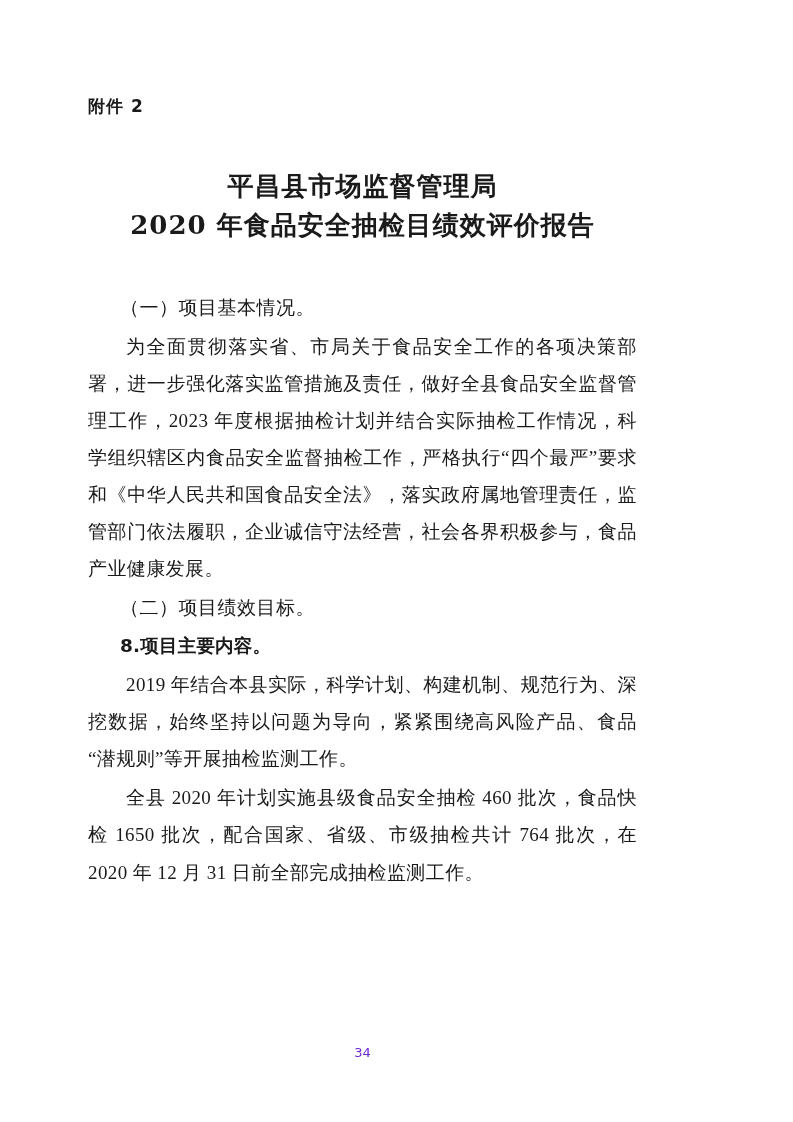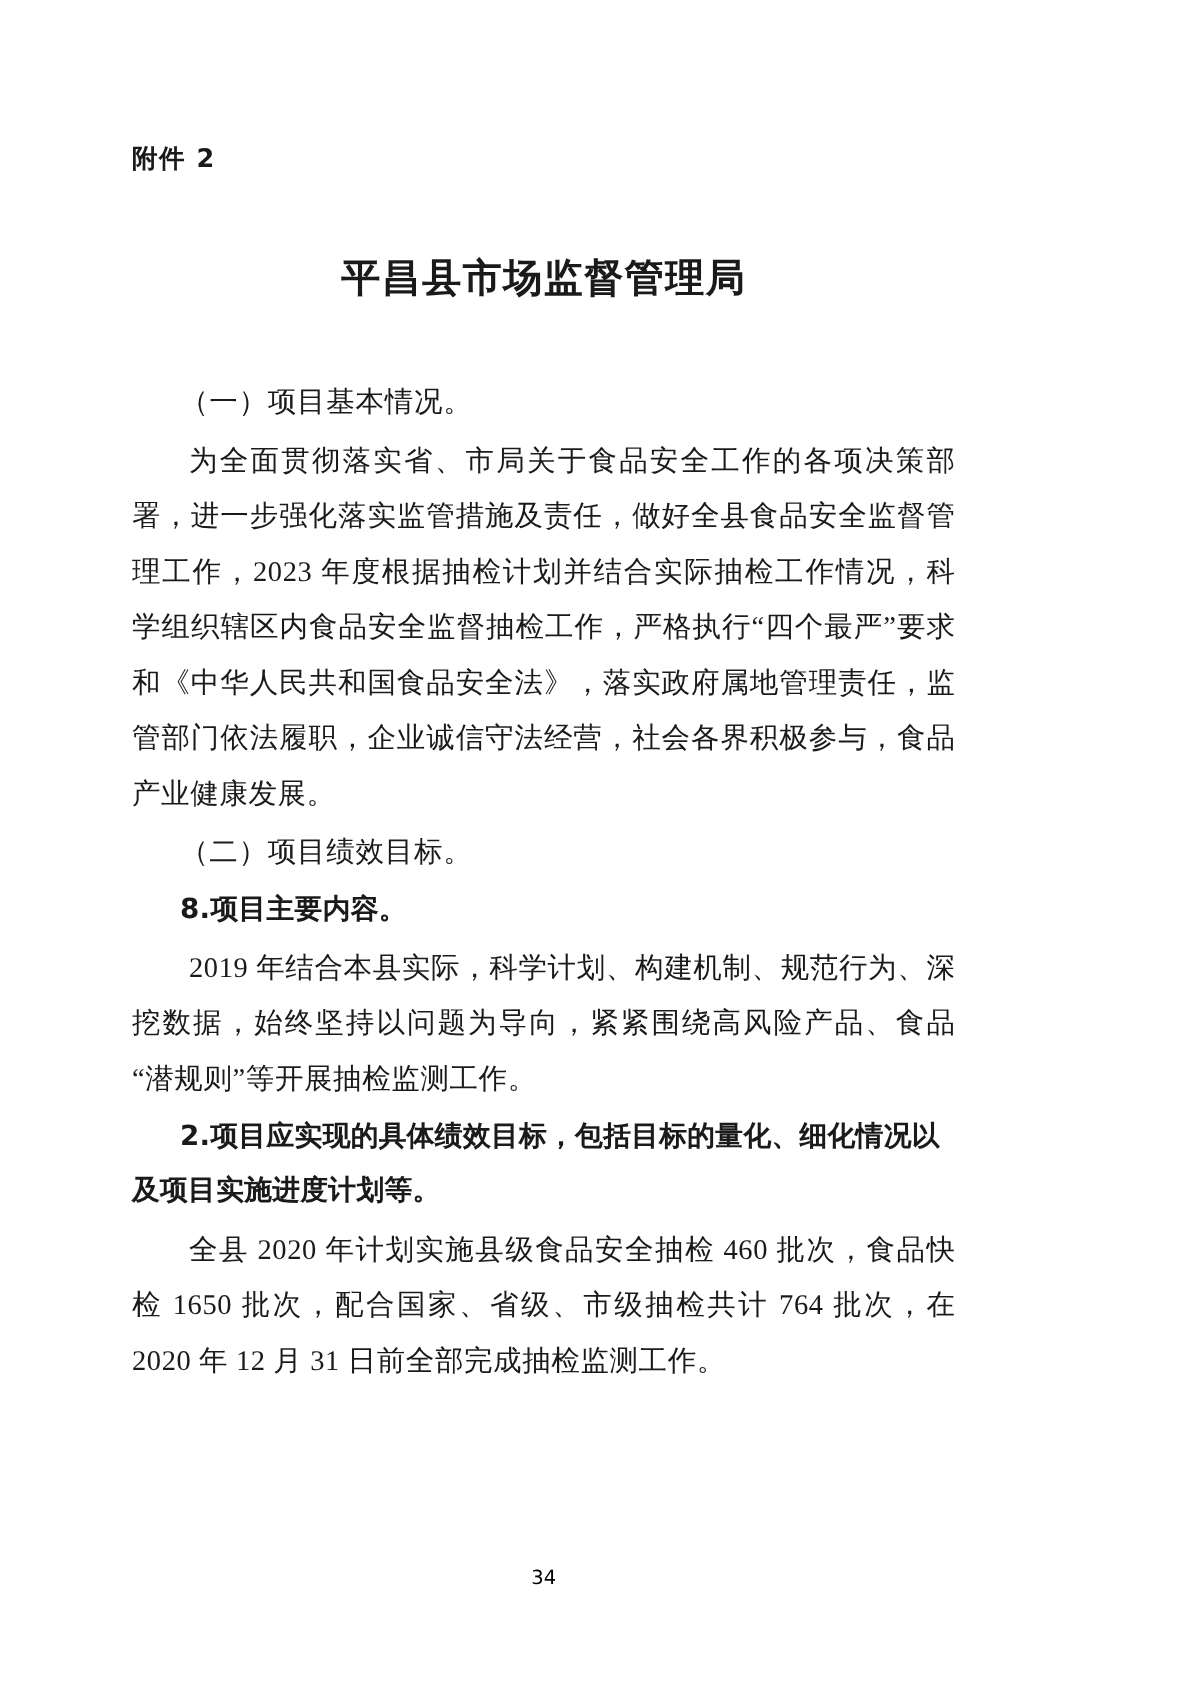--- a/index.html
+++ b/index.html
@@ -84,44 +84,44 @@
     letter-spacing: 0.4px;
   }
   .page-number {
     position: absolute;
     left: 0;
     right: 0;
     bottom: 62px;
     text-align: center;
     font-family: "DejaVu Sans", "Liberation Sans", sans-serif;
     font-size: 13px;
-    color: #000000;
+    color: #6d28d9;
   }
 </style>
 </head>
 <body>
 
 <div class="page">
 
   <div class="attachment-label">附件 2</div>
 
   <div class="doc-title">
     <span class="title-line">平昌县市场监督管理局</span>
+    <span class="title-line">2020 年食品安全抽检目绩效评价报告</span>
   </div>
 
 
   <div class="sub-heading">（一）项目基本情况。</div>
 
   <div class="body-para">为全面贯彻落实省、市局关于食品安全工作的各项决策部署，进一步强化落实监管措施及责任，做好全县食品安全监督管理工作，2023 年度根据抽检计划并结合实际抽检工作情况，科学组织辖区内食品安全监督抽检工作，严格执行“四个最严”要求和《中华人民共和国食品安全法》，落实政府属地管理责任，监管部门依法履职，企业诚信守法经营，社会各界积极参与，食品产业健康发展。</div>
 
   <div class="sub-heading">（二）项目绩效目标。</div>
 
   <div class="bold-heading">8.项目主要内容。</div>
 
   <div class="body-para">2019 年结合本县实际，科学计划、构建机制、规范行为、深挖数据，始终坚持以问题为导向，紧紧围绕高风险产品、食品“潜规则”等开展抽检监测工作。</div>
 
-  <div class="bold-heading wrap">2.项目应实现的具体绩效目标，包括目标的量化、细化情况以及项目实施进度计划等。</div>
 
   <div class="body-para">全县 2020 年计划实施县级食品安全抽检 460 批次，食品快检 1650 批次，配合国家、省级、市级抽检共计 764 批次，在 2020 年 12 月 31 日前全部完成抽检监测工作。</div>
 
   <div class="page-number">34</div>
 
 </div>
 
 </body></html>

